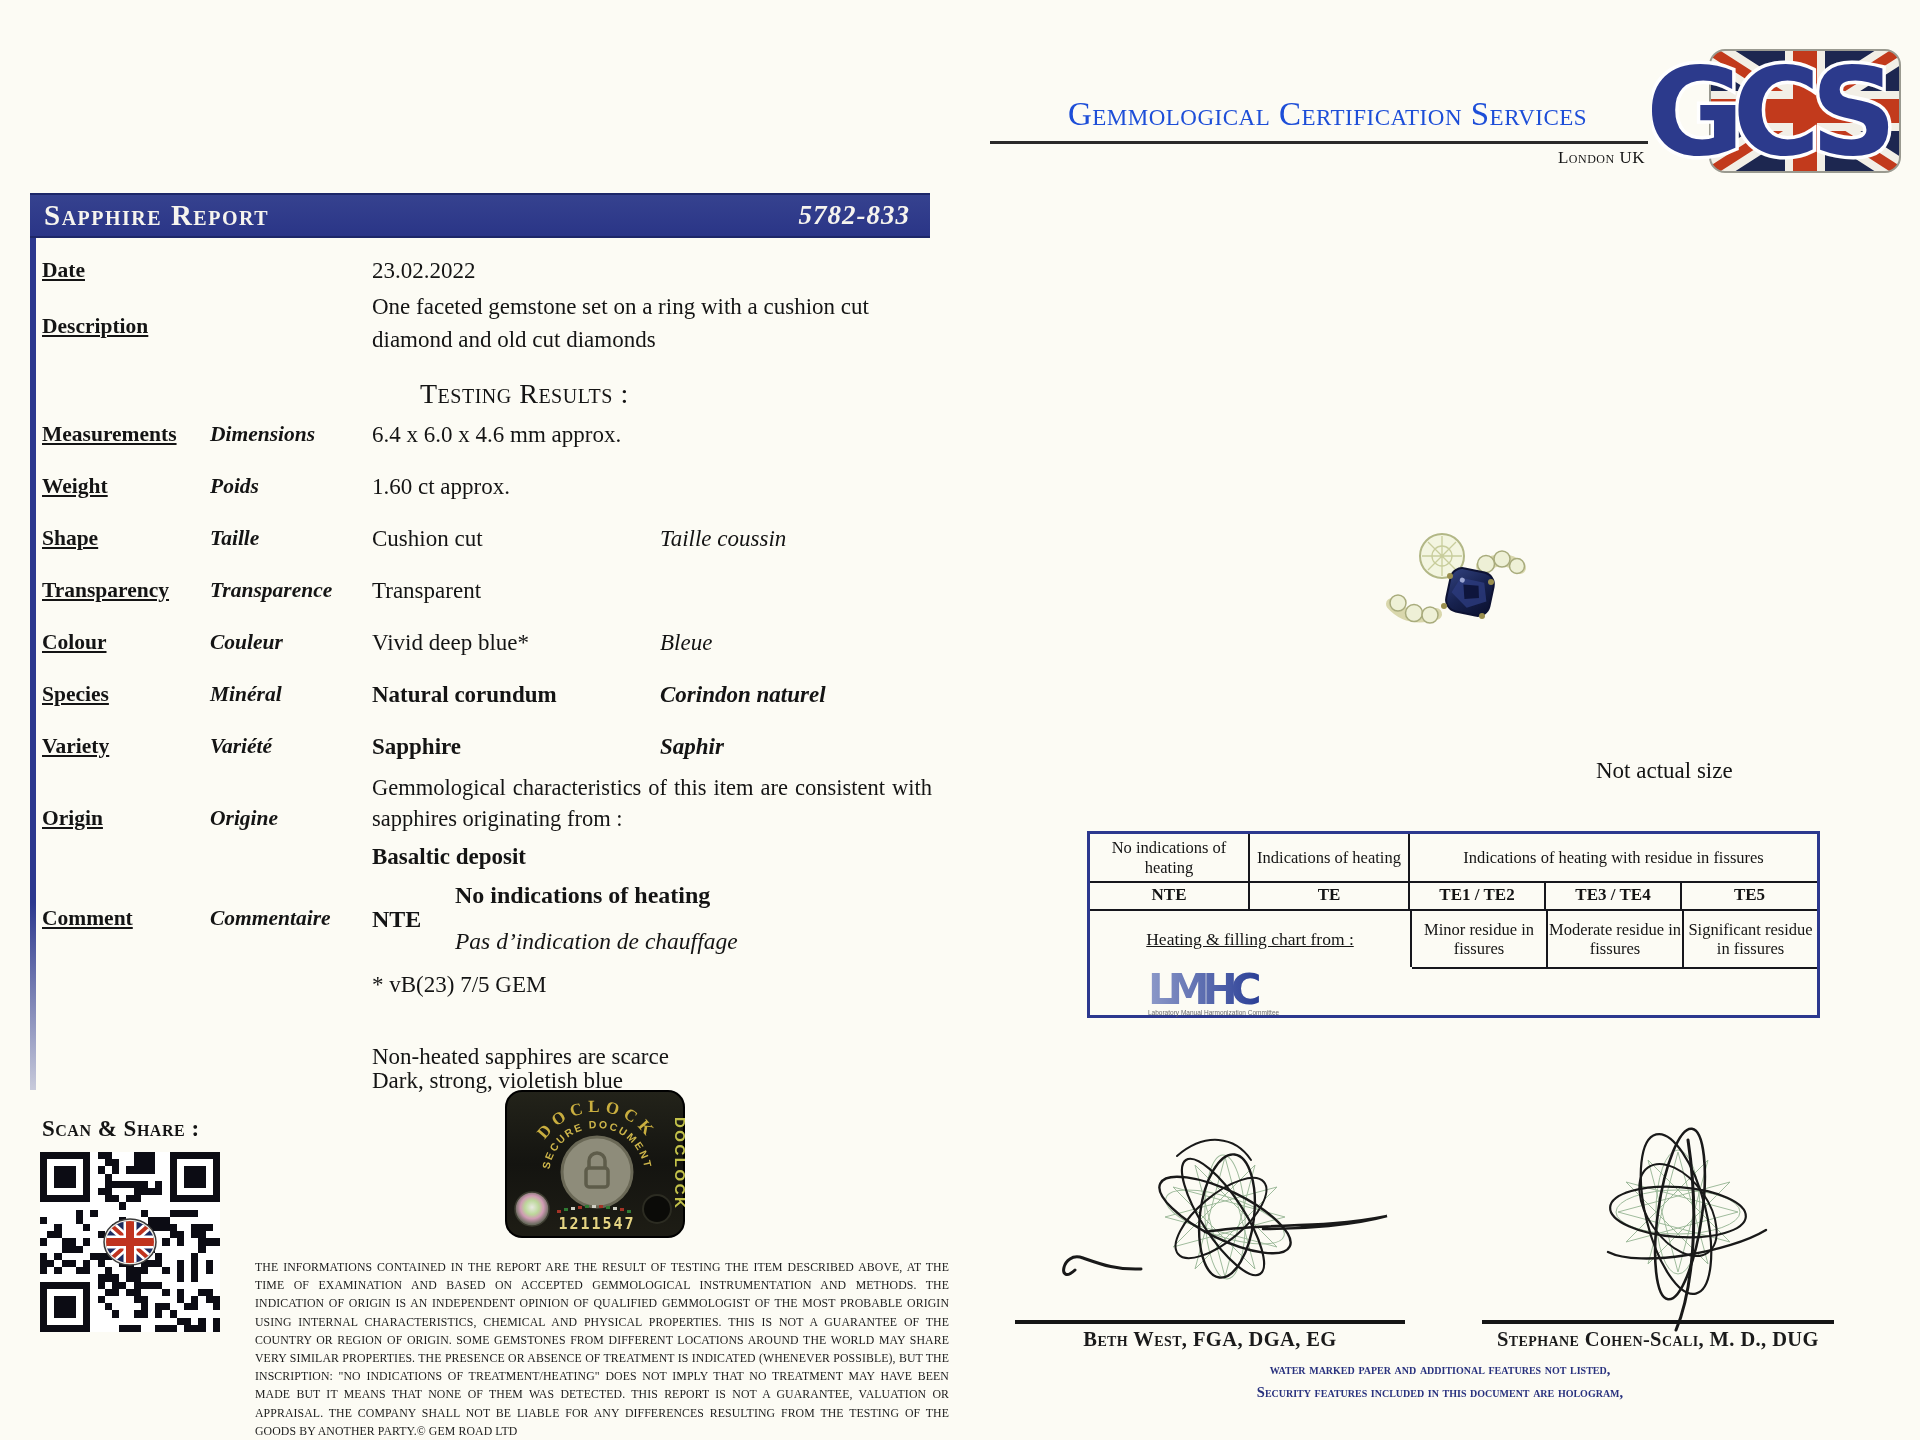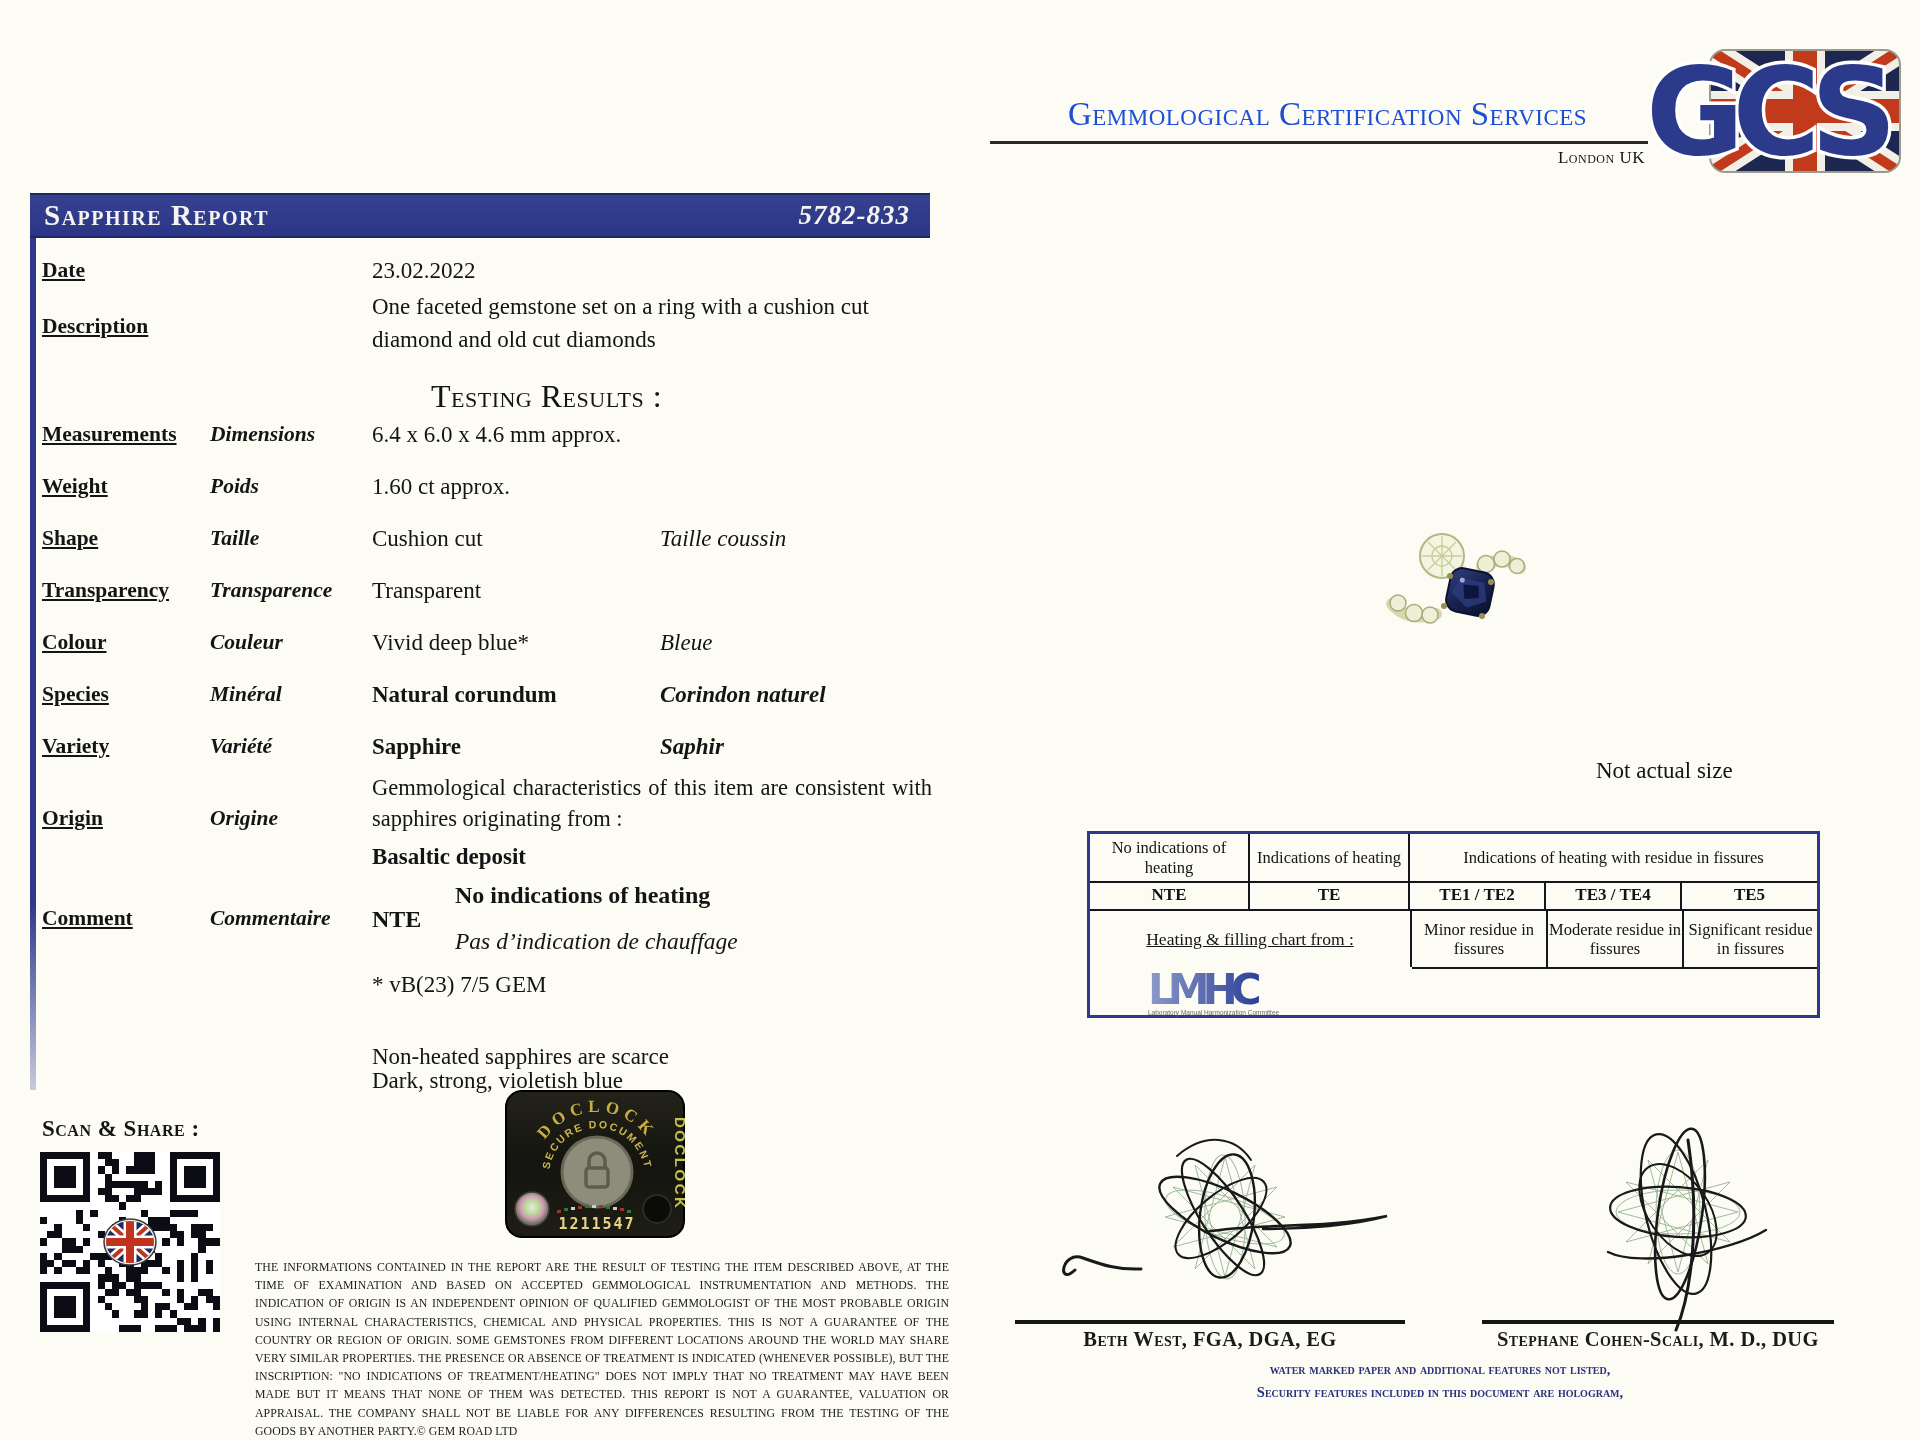--- a/index.html
+++ b/index.html
@@ -26,21 +26,21 @@
     background:linear-gradient(#2c388e 78%,rgba(44,56,142,0.25));
   }
   .trow{position:absolute;left:30px;width:900px;height:42px;}
   .lbl{position:absolute;left:12px;width:170px;font-weight:bold;text-decoration:underline;font-size:21.5px;}
   .frl{position:absolute;left:180px;width:165px;font-weight:bold;font-style:italic;font-size:21.5px;}
   .val{position:absolute;left:342px;width:295px;font-size:23px;}
   .frv{position:absolute;left:630px;width:270px;font-size:23px;font-style:italic;}
   .strong .val{font-weight:bold;}
   .strong .frv{font-weight:bold;}
   .desc-val{position:absolute;left:372px;top:290px;width:560px;font-size:23px;line-height:33px;}
-  .heading{position:absolute;left:431px;top:378px;font-size:32px;letter-spacing:.5px;}
+  .heading{position:absolute;left:420px;top:378px;font-size:28px;letter-spacing:.5px;}
   .origin-intro{position:absolute;left:372px;top:772px;width:560px;font-size:22.5px;line-height:31px;text-align:justify;}
   .origin-val{position:absolute;left:372px;top:844px;font-size:23px;font-weight:bold;}
   .nte{position:absolute;left:372px;top:906px;font-size:24px;font-weight:bold;}
   .cmt-en{position:absolute;left:455px;top:882px;font-size:24px;font-weight:bold;}
   .cmt-fr{position:absolute;left:455px;top:928px;font-size:23.5px;font-style:italic;}
   .cmt-n1{position:absolute;left:372px;top:972px;font-size:23px;}
   .cmt-n2{position:absolute;left:372px;top:1039px;font-size:23px;margin-top:29px;}
   .cmt-n3{position:absolute;left:372px;top:1044px;font-size:23px;}
   .scan-share{position:absolute;left:42px;top:1116px;font-size:23px;font-weight:bold;letter-spacing:.5px;}
   .qr-wrap{position:absolute;left:40px;top:1152px;width:180px;height:180px;background:#fff;}

